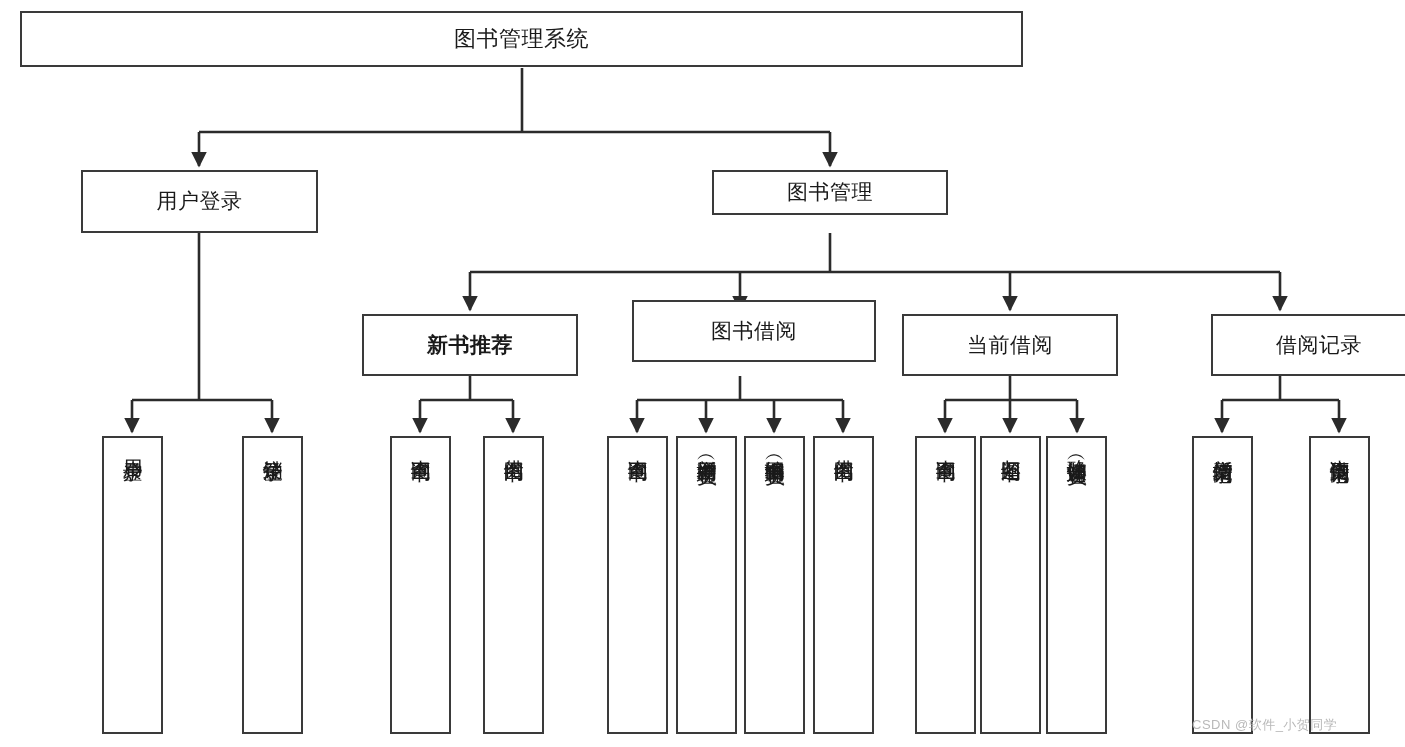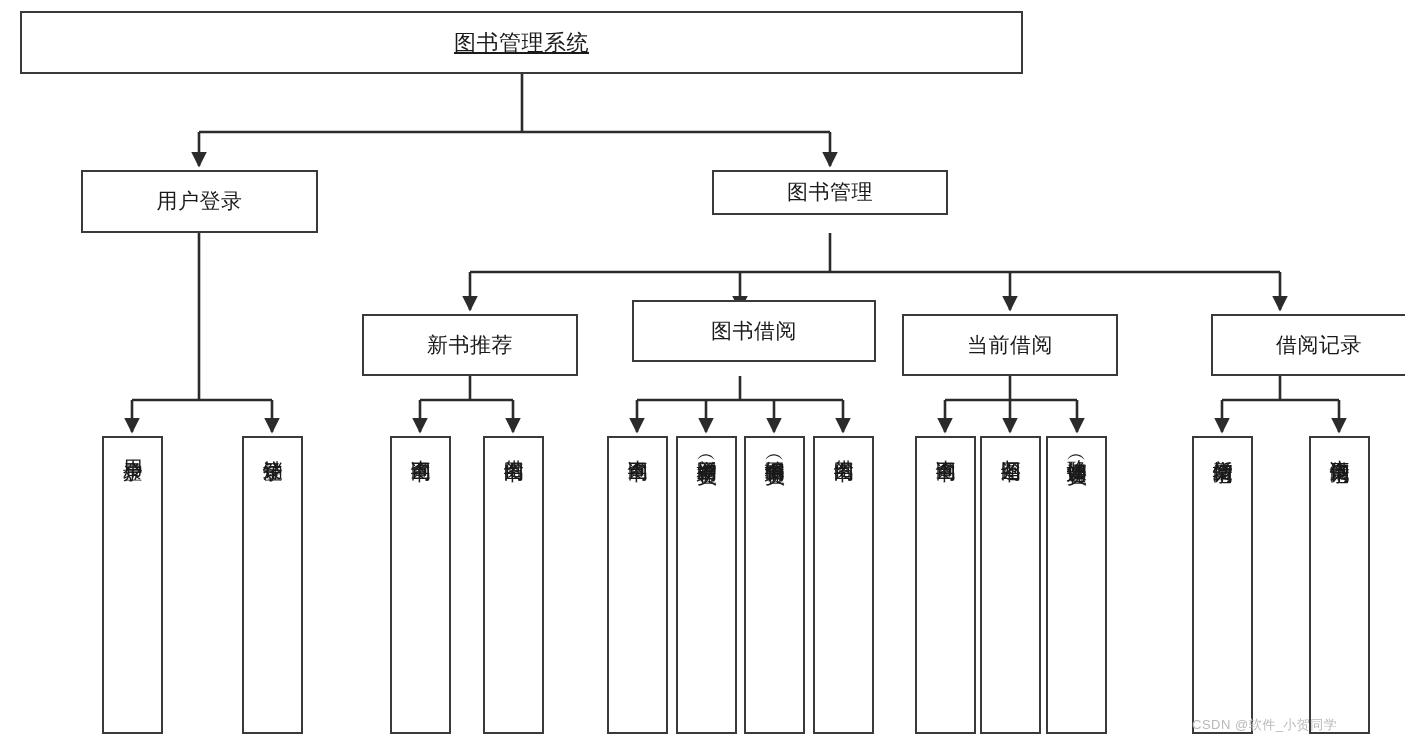--- a/index.html
+++ b/index.html
@@ -114,33 +114,33 @@
       <path d="M 1010 400 L 1010 432" marker-end="url(#arrow)"></path>
       <path d="M 1077 400 L 1077 432" marker-end="url(#arrow)"></path>
 
       <path d="M 1280 376 L 1280 400"></path>
       <path d="M 1222 400 L 1339 400"></path>
       <path d="M 1222 400 L 1222 432" marker-end="url(#arrow)"></path>
       <path d="M 1339 400 L 1339 432" marker-end="url(#arrow)"></path>
     </g>
   </svg>
 
-  <div class="node root" style="left:20px;top:11px;width:1003px;height:63px;text-decoration:underline;">
+  <div class="node root" style="left:20px;top:11px;width:1003px;height:56px;">
     <span class="lbl">图书管理系统</span>
   </div>
 
   <div class="node" style="left:81px;top:170px;width:237px;height:63px;">
     <span class="lbl">用户登录</span>
   </div>
 
   <div class="node" style="left:712px;top:170px;width:236px;height:45px;">
     <span class="lbl">图书管理</span>
   </div>
 
-  <div class="node" style="left:362px;top:314px;width:216px;height:62px;">
+  <div class="node" style="left:362px;top:314px;width:216px;height:62px;font-weight:bold;">
     <span class="lbl">新书推荐</span>
   </div>
 
   <div class="node" style="left:632px;top:300px;width:244px;height:62px;">
     <span class="lbl">图书借阅</span>
   </div>
 
   <div class="node" style="left:902px;top:314px;width:216px;height:62px;text-align:right;">
     <span class="lbl">当前借阅</span>
   </div>

